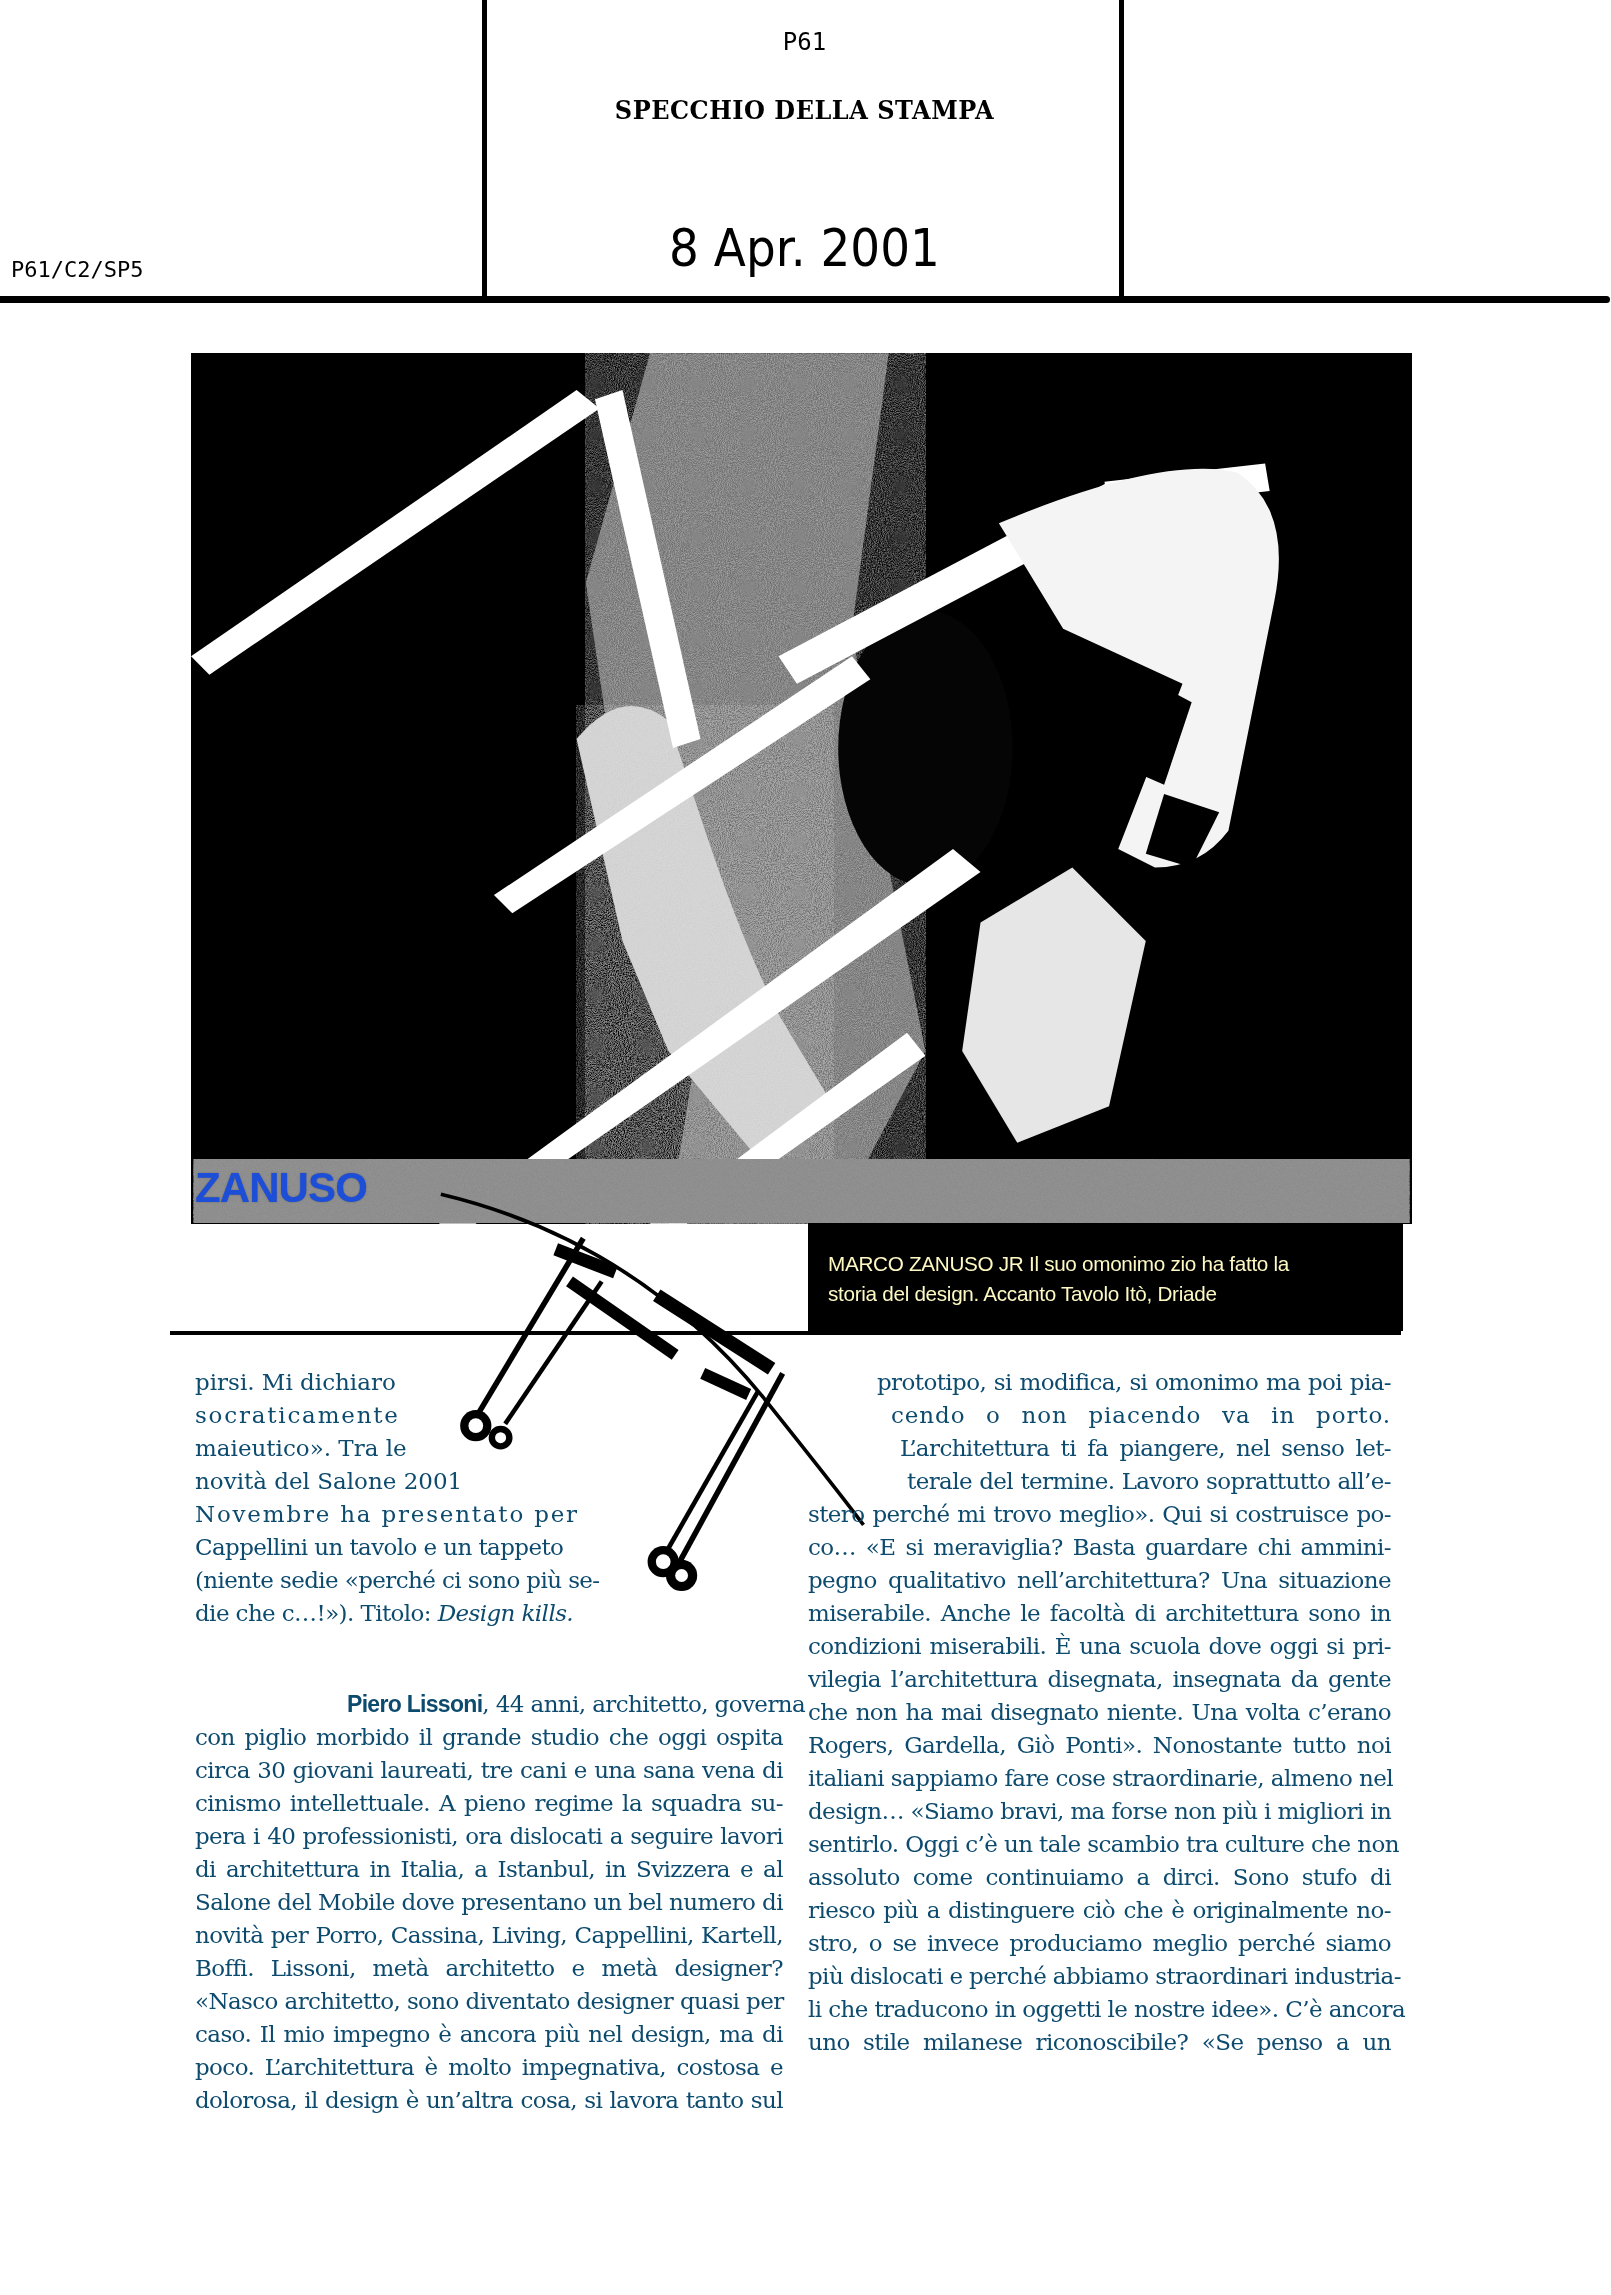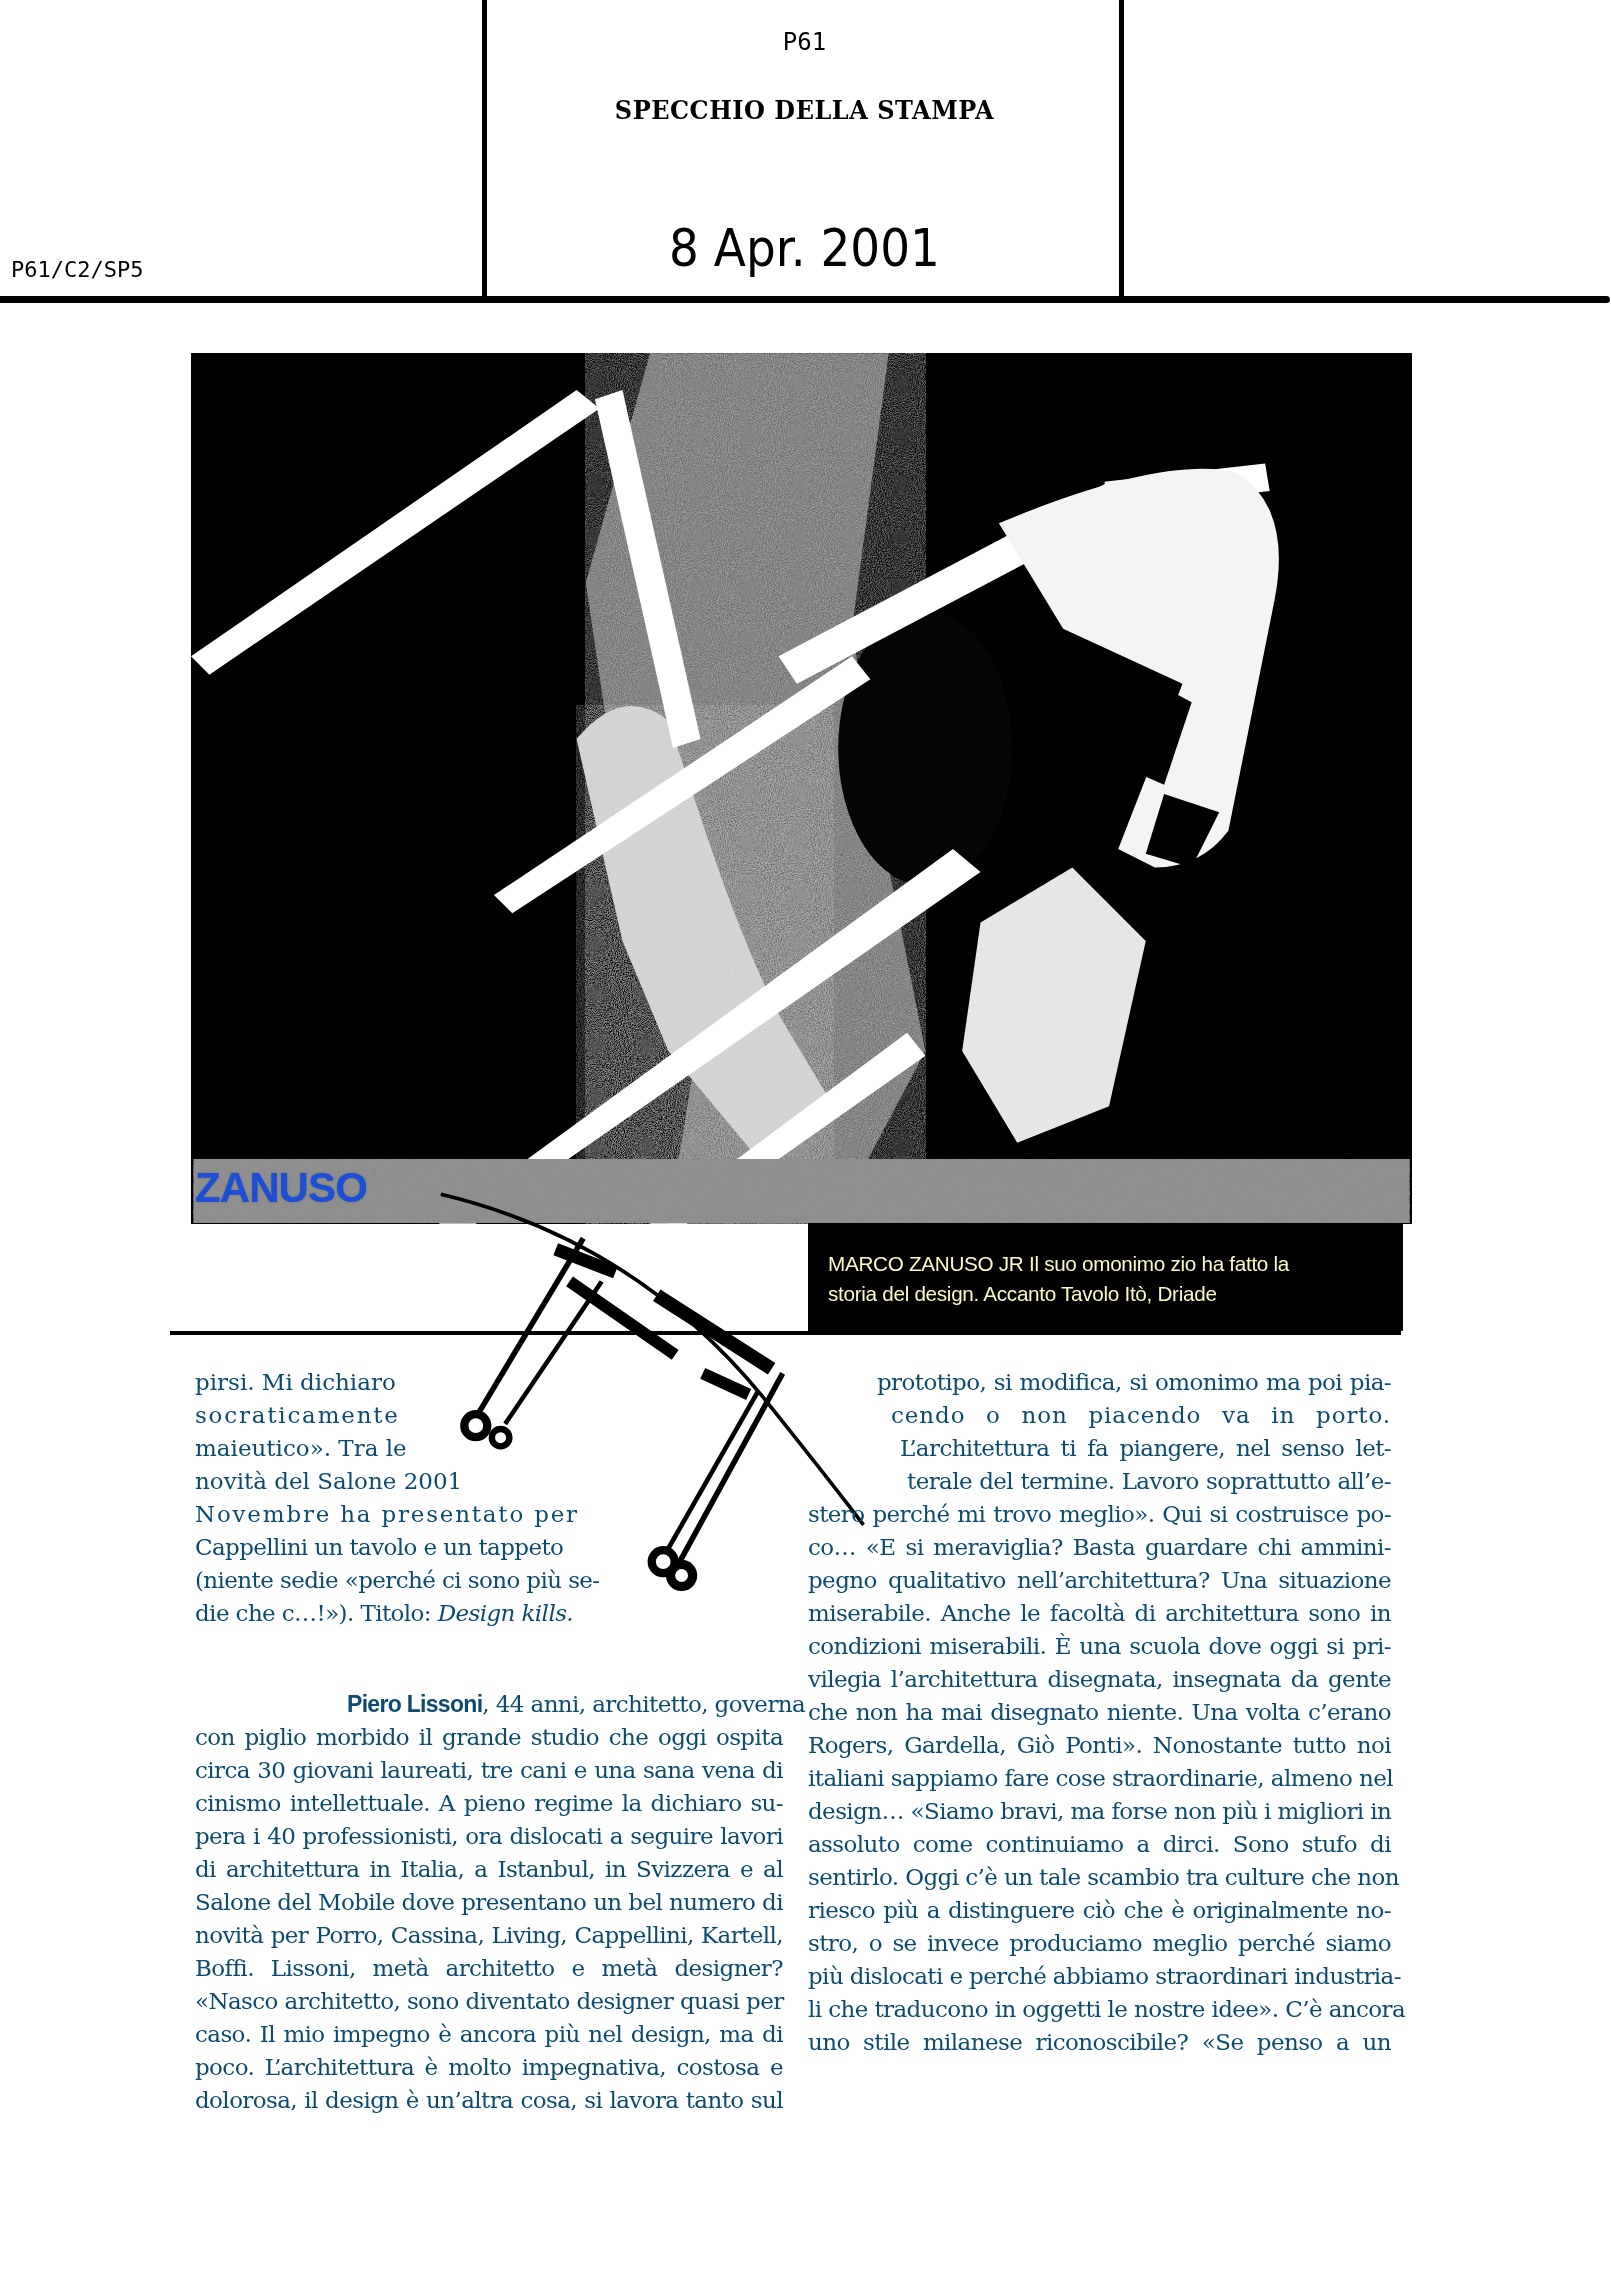--- a/index.html
+++ b/index.html
@@ -150,21 +150,21 @@
   <span class="ln" style="letter-spacing:1.8px">Novembre ha presentato per</span>
   <span class="ln narrow">Cappellini un tavolo e un tappeto</span>
   <span class="ln narrow">(niente sedie «perché ci sono più se-</span>
   <span class="ln narrow"><span>die che c…!»). Titolo: </span><em>Design kills.</em></span>
 </div>
 
 <div class="col col-left narrow">
   <span class="ln" style="padding-left:152px; text-align-last:justify;"><span class="lead-name">Piero Lissoni</span><span>, 44 anni, architetto, governa</span></span>
   <span class="ln">con piglio morbido il grande studio che oggi ospita</span>
   <span class="ln">circa 30 giovani laureati, tre cani e una sana vena di</span>
-  <span class="ln">cinismo intellettuale. A pieno regime la dichiaro su-</span>
+  <span class="ln">cinismo intellettuale. A pieno regime la squadra su-</span>
   <span class="ln">pera i 40 professionisti, ora dislocati a seguire lavori</span>
   <span class="ln">di architettura in Italia, a Istanbul, in Svizzera e al</span>
   <span class="ln">Salone del Mobile dove presentano un bel numero di</span>
   <span class="ln">novità per Porro, Cassina, Living, Cappellini, Kartell,</span>
   <span class="ln">Boffi. Lissoni, metà architetto e metà designer?</span>
   <span class="ln">«Nasco architetto, sono diventato designer quasi per</span>
   <span class="ln">caso. Il mio impegno è ancora più nel design, ma di</span>
   <span class="ln">poco. L’architettura è molto impegnativa, costosa e</span>
   <span class="ln">dolorosa, il design è un’altra cosa, si lavora tanto sul</span>
 </div>
@@ -177,21 +177,21 @@
   <span class="ln">stero perché mi trovo meglio». Qui si costruisce po-</span>
   <span class="ln">co… «E si meraviglia? Basta guardare chi ammini-</span>
   <span class="ln">pegno qualitativo nell’architettura? Una situazione</span>
   <span class="ln">miserabile. Anche le facoltà di architettura sono in</span>
   <span class="ln">condizioni miserabili. È una scuola dove oggi si pri-</span>
   <span class="ln">vilegia l’architettura disegnata, insegnata da gente</span>
   <span class="ln">che non ha mai disegnato niente. Una volta c’erano</span>
   <span class="ln">Rogers, Gardella, Giò Ponti». Nonostante tutto noi</span>
   <span class="ln">italiani sappiamo fare cose straordinarie, almeno nel</span>
   <span class="ln">design… «Siamo bravi, ma forse non più i migliori in</span>
+  <span class="ln">sentirlo. Oggi c’è un tale scambio tra culture che non</span>
   <span class="ln">assoluto come continuiamo a dirci. Sono stufo di</span>
-  <span class="ln">sentirlo. Oggi c’è un tale scambio tra culture che non</span>
   <span class="ln">riesco più a distinguere ciò che è originalmente no-</span>
   <span class="ln">stro, o se invece produciamo meglio perché siamo</span>
   <span class="ln">più dislocati e perché abbiamo straordinari industria-</span>
   <span class="ln">li che traducono in oggetti le nostre idee». C’è ancora</span>
   <span class="ln">uno stile milanese riconoscibile? «Se penso a un</span>
 </div>
 
 
 </body></html>

